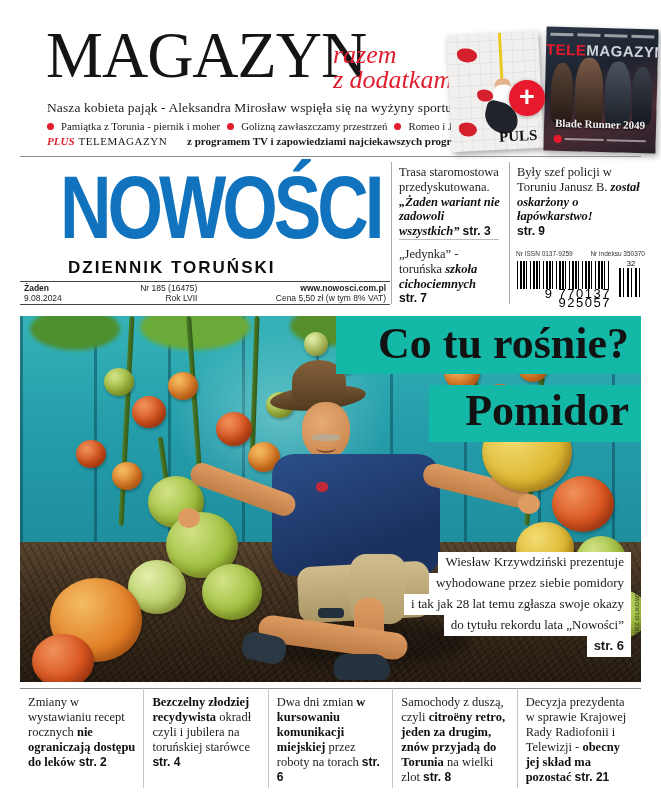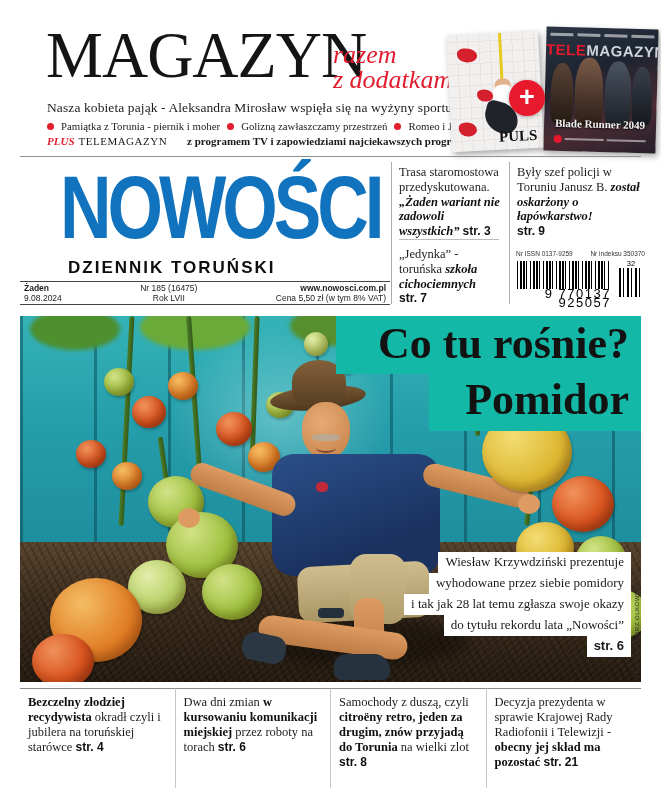--- a/index.html
+++ b/index.html
@@ -45,21 +45,21 @@
 
   
   .logo{left:60px;top:164px;font-family:"Liberation Sans",sans-serif;font-weight:bold;font-size:70px;
         letter-spacing:-4px;color:#1173bd;transform:scale(1.02,1.26);transform-origin:left top;line-height:1;}
   .logo-sub{left:68px;top:258px;font-family:"Liberation Sans",sans-serif;font-weight:bold;font-size:17px;
             letter-spacing:2px;color:#0e0e0e;}
   .dateline{left:20px;top:281px;width:370px;border-top:1px solid #444;border-bottom:1px solid #444;
             height:24px;font-family:"Liberation Sans",sans-serif;font-size:8.5px;color:#222;
             display:flex;justify-content:space-between;align-items:center;padding:1px 4px;box-sizing:border-box;}
   .dateline b{display:block;}
-  .dl-c{text-align:center;} .dl-r{text-align:right;}
+  .dl-c{text-align:right;} .dl-r{text-align:right;}
 
   .vdiv1{left:391px;top:162px;width:1px;height:142px;background:#aaa;}
   .vdiv2{left:509px;top:162px;width:1px;height:142px;background:#aaa;}
 
   .teaser{font-size:12.5px;line-height:1.18;color:#1c1c1c;}
   .teaser b{color:#0f0f0f;font-style:italic;}
   .pref{font-family:"Liberation Sans",sans-serif;font-weight:bold;font-size:12px;color:#0f0f0f;}
   .colA{left:399px;top:165px;width:102px;}
   .colA-rule{left:399px;top:239px;width:100px;height:1px;background:#bbb;}
   .colC{left:399px;top:247px;width:102px;}
@@ -94,21 +94,21 @@
   .tom{position:absolute;border-radius:50%;box-shadow:inset -4px -6px 10px rgba(60,20,0,.25),1px 2px 3px rgba(0,0,0,.25);}
   .tred{background:radial-gradient(circle at 35% 30%,#f0925c,#d9541f 55%,#9c3110);}
   .torn{background:radial-gradient(circle at 35% 30%,#f4bd63,#e07c24 60%,#b05410);}
   .tyel{background:radial-gradient(circle at 35% 30%,#f3dd74,#ddb630 60%,#a8831e);}
   .tgrn{background:radial-gradient(circle at 35% 30%,#d3e287,#9cbf3b 60%,#6d8f22);}
   .tlgr{background:radial-gradient(circle at 35% 30%,#e4edab,#b5cf62 60%,#86a332);}
   .man{position:absolute;}
   .headline-box{position:absolute;background:#14b8a6;z-index:10;text-align:right;
       font-family:"Liberation Serif",serif;font-weight:bold;color:#121212;}
   .hb1{left:316px;top:0;width:305px;height:58px;font-size:44px;line-height:56px;padding-right:12px;box-sizing:border-box;}
-  .hb2{left:409px;top:58px;width:212px;height:57px;font-size:44px;line-height:52px;padding-right:12px;box-sizing:border-box;}
+  .hb2{left:409px;top:69px;width:212px;height:57px;font-size:44px;line-height:52px;padding-right:12px;box-sizing:border-box;}
   .caption{position:absolute;right:10px;top:236px;z-index:10;text-align:right;}
   .caption span{display:block;width:max-content;margin-left:auto;background:#fff;color:#1a1a1a;
       font-size:13px;line-height:16px;padding:2px 7px 3px 7px;}
   .caption .cpage{font-family:"Liberation Sans",sans-serif;font-weight:bold;font-size:13px;}
   .credit{position:absolute;right:1px;top:268px;z-index:11;writing-mode:vertical-rl;transform:rotate(180deg);
       font-family:"Liberation Sans",sans-serif;font-size:6px;letter-spacing:.5px;color:#2e2e2e;}
 
   
   .footer{left:20px;top:688px;width:621px;height:100px;display:flex;}
   .fcol{flex:1 1 0;border-left:1px solid #c6c6c6;border-top:1px solid #8a8a8a;padding:6px 8px 0 8px;box-sizing:border-box;}
@@ -295,20 +295,25 @@
       <span>do tytułu rekordu lata „Nowości”</span>
       <span class="cpage">str. 6</span>
     </div>
 
     <div class="credit">FOT. GRZEGORZ OLKOWSKI</div>
   </div>
 
   <div class="abs footer">
     <div class="fcol">
       <div class="fstory">
+        <span>Zmiany w wystawianiu recept rocznych </span><b>nie ograniczają dostępu do leków </b><span class="pref">str. 2</span>
+      </div>
+    </div>
+    <div class="fcol">
+      <div class="fstory">
         <b>Bezczelny złodziej recydywista </b><span>okradł czyli i jubilera na toruńskiej starówce </span><span class="pref">str. 4</span>
       </div>
     </div>
     <div class="fcol">
       <div class="fstory">
         <span>Dwa dni zmian </span><b>w kursowaniu komunikacji miejskiej </b><span>przez roboty na torach </span><span class="pref">str. 6</span>
       </div>
     </div>
     <div class="fcol">
       <div class="fstory">

